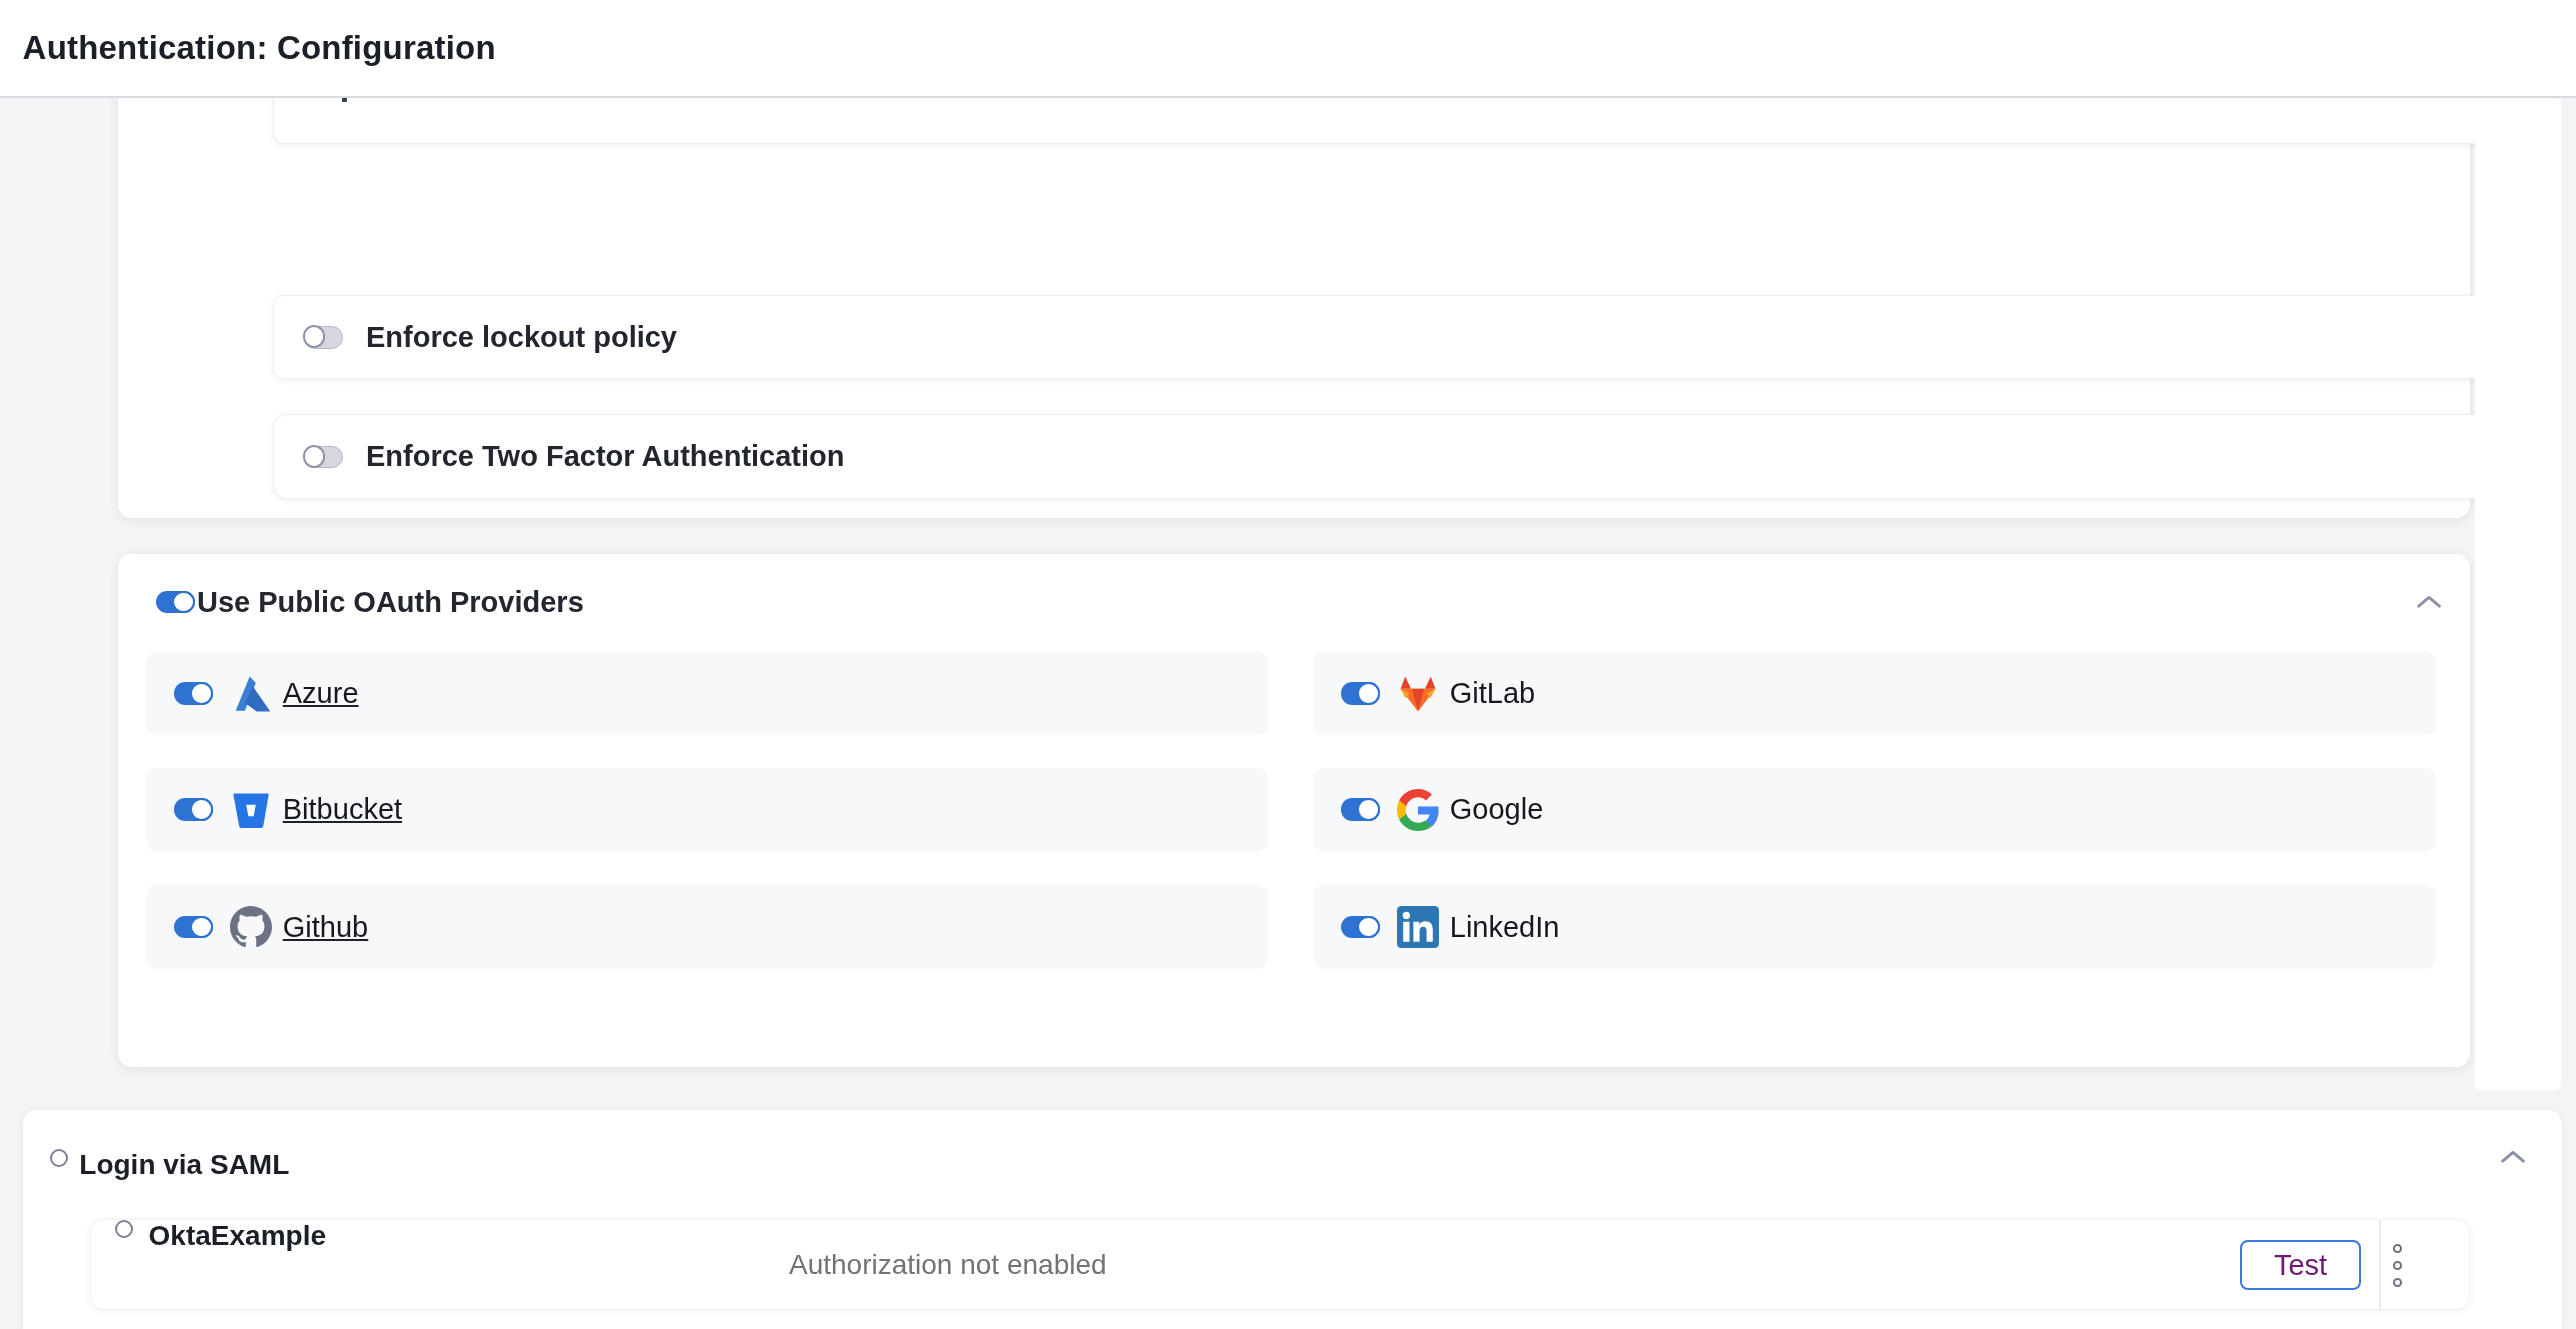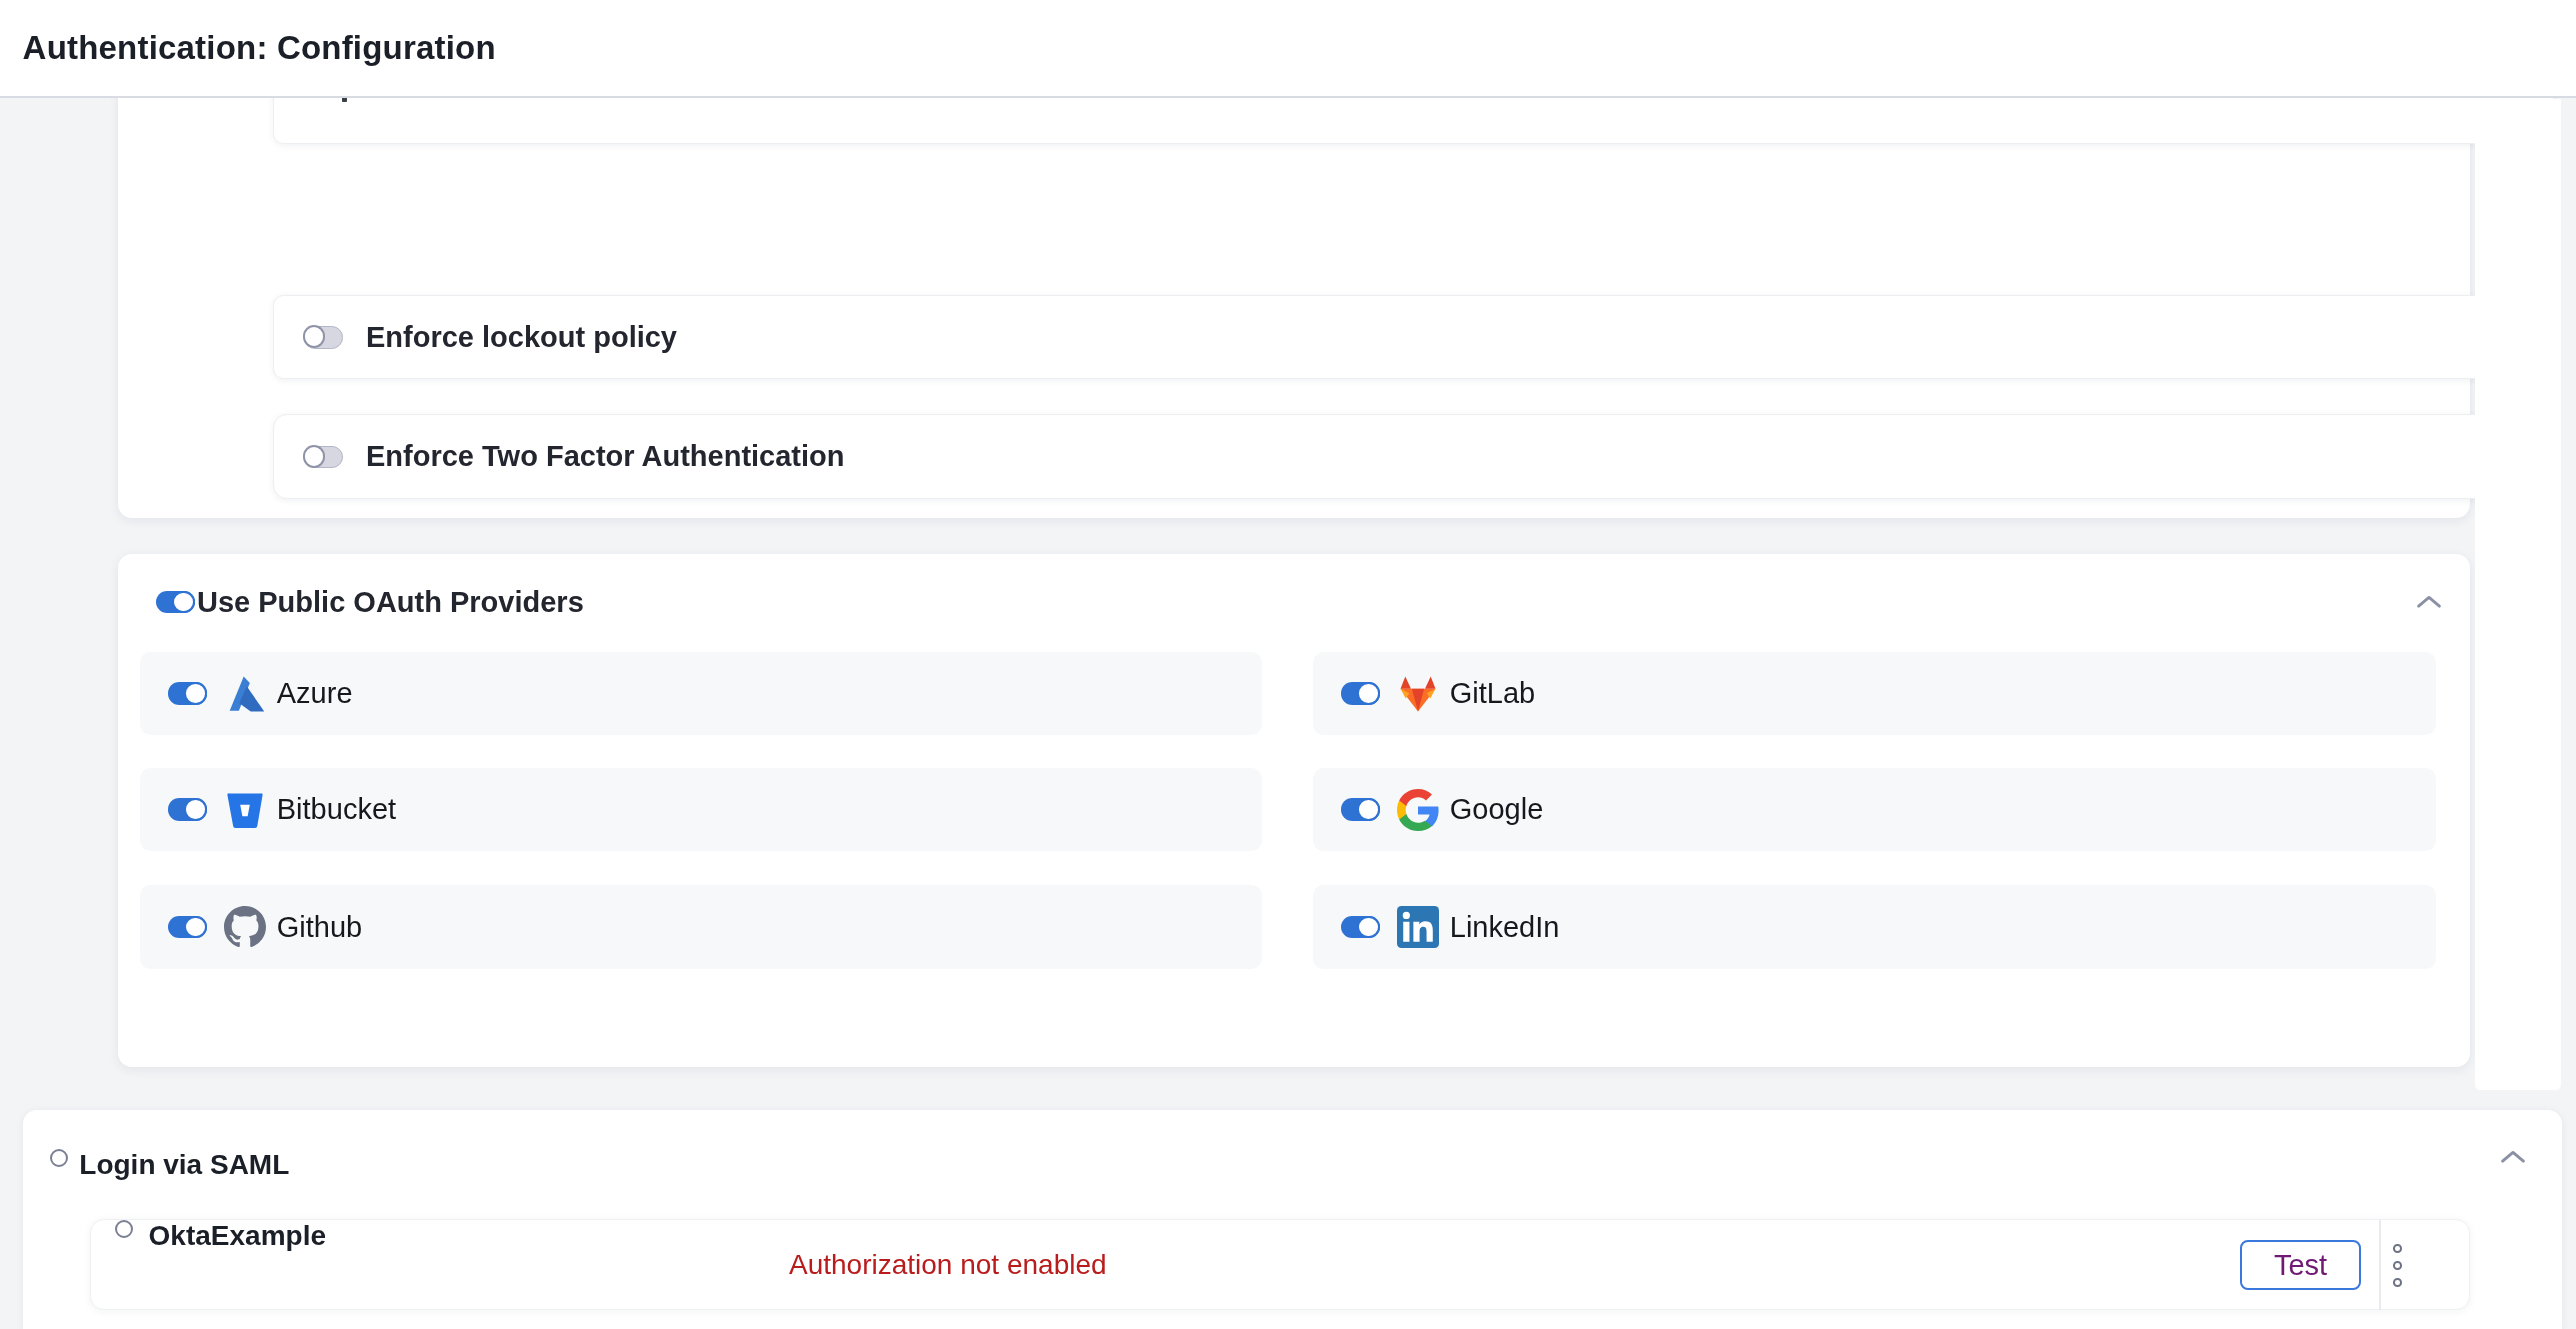--- a/index.html
+++ b/index.html
@@ -65,21 +65,21 @@
     display:flex;align-items:center;
   }
   .oauth-header .lbl{font-size:29px;font-weight:600;color:#23262e;margin-left:2px;}
   .oauth-header .chev{margin-left:auto;display:flex;}
   .prow{
     position:absolute;height:83px;background:#f7f8f9;border-radius:10.4px;
     display:flex;align-items:center;box-sizing:border-box;padding:0 28px;
   }
   .prow .logo{width:42px;height:42px;margin-left:17.4px;flex:none;display:flex;}
   .prow .lbl{font-size:29px;font-weight:500;color:#15181d;margin-left:10.4px;}
-  .col-l{left:140px;width:1122px;}
+  .col-l{left:146px;width:1122px;text-decoration:underline;}
   .col-r{left:1313px;width:1123px;}
   .grid-r1{top:652px;}
   .grid-r2{top:768px;}
   .grid-r3{top:885px;height:84px;}
   
   #panel-saml{
     position:absolute;left:22.6px;top:1110px;width:2539px;height:220px;
     background:#ffffff;border-radius:14px 14px 0 0;
     box-shadow:0 1.7px 8.7px rgba(25,30,60,.06);
   }
@@ -95,21 +95,21 @@
   }
   #card-okta{
     position:absolute;left:90px;top:1219px;width:2380px;height:91px;
     background:#ffffff;border:0.9px solid #eef0f3;border-radius:14px;
     box-shadow:0 1.7px 8.7px rgba(25,30,60,.05);
     box-sizing:border-box;display:flex;align-items:flex-start;padding-left:24px;
   }
   #card-okta .name{font-size:28px;font-weight:700;color:#1b1f28;margin-left:15.6px;}
   .okta-status{
     position:absolute;left:789px;top:1219px;height:91px;display:flex;align-items:center;
-    font-size:28px;font-weight:400;color:#b91c1c;
+    font-size:28px;font-weight:400;color:#737373;
   }
   .okta-divider{position:absolute;left:2379px;top:1220px;width:1.7px;height:90px;background:#e8eaee;}
   .test-btn{
     position:absolute;left:2240px;top:1240px;width:121px;height:50px;
     border:2.2px solid #3b78dd;border-radius:7.8px;background:#ffffff;
     color:#701a75;font-size:29px;font-weight:500;font-family:inherit;
     display:flex;align-items:center;justify-content:center;box-sizing:border-box;cursor:pointer;
   }
   .kebab{
     position:absolute;left:2389px;top:1244px;width:17.4px;height:43px;

